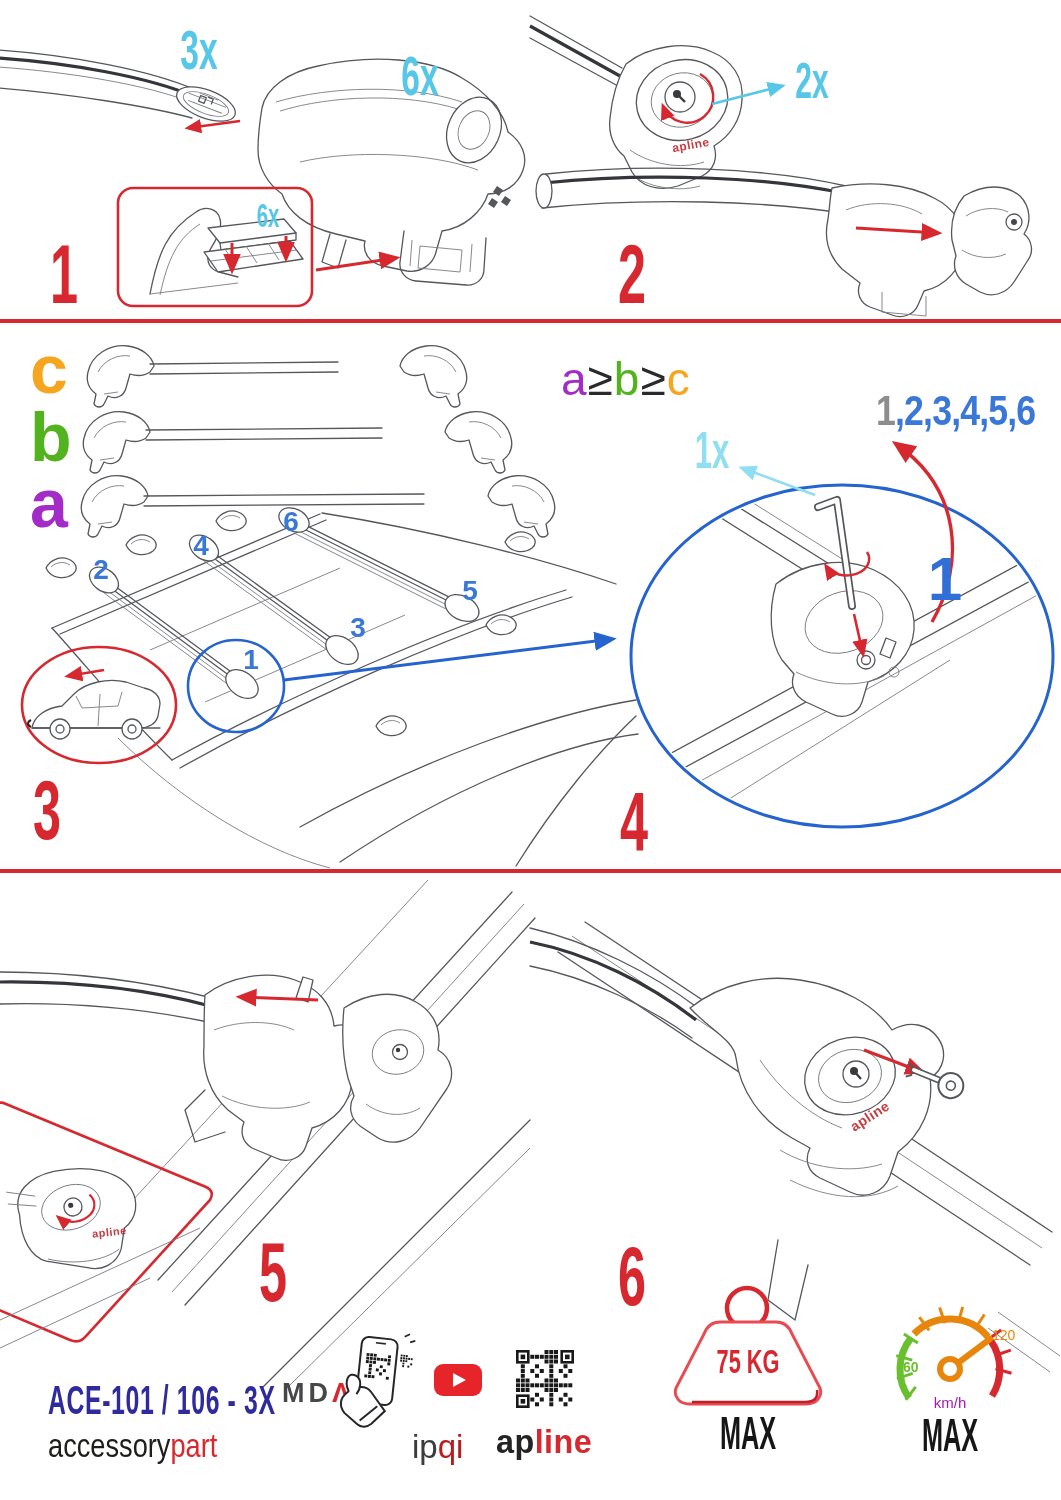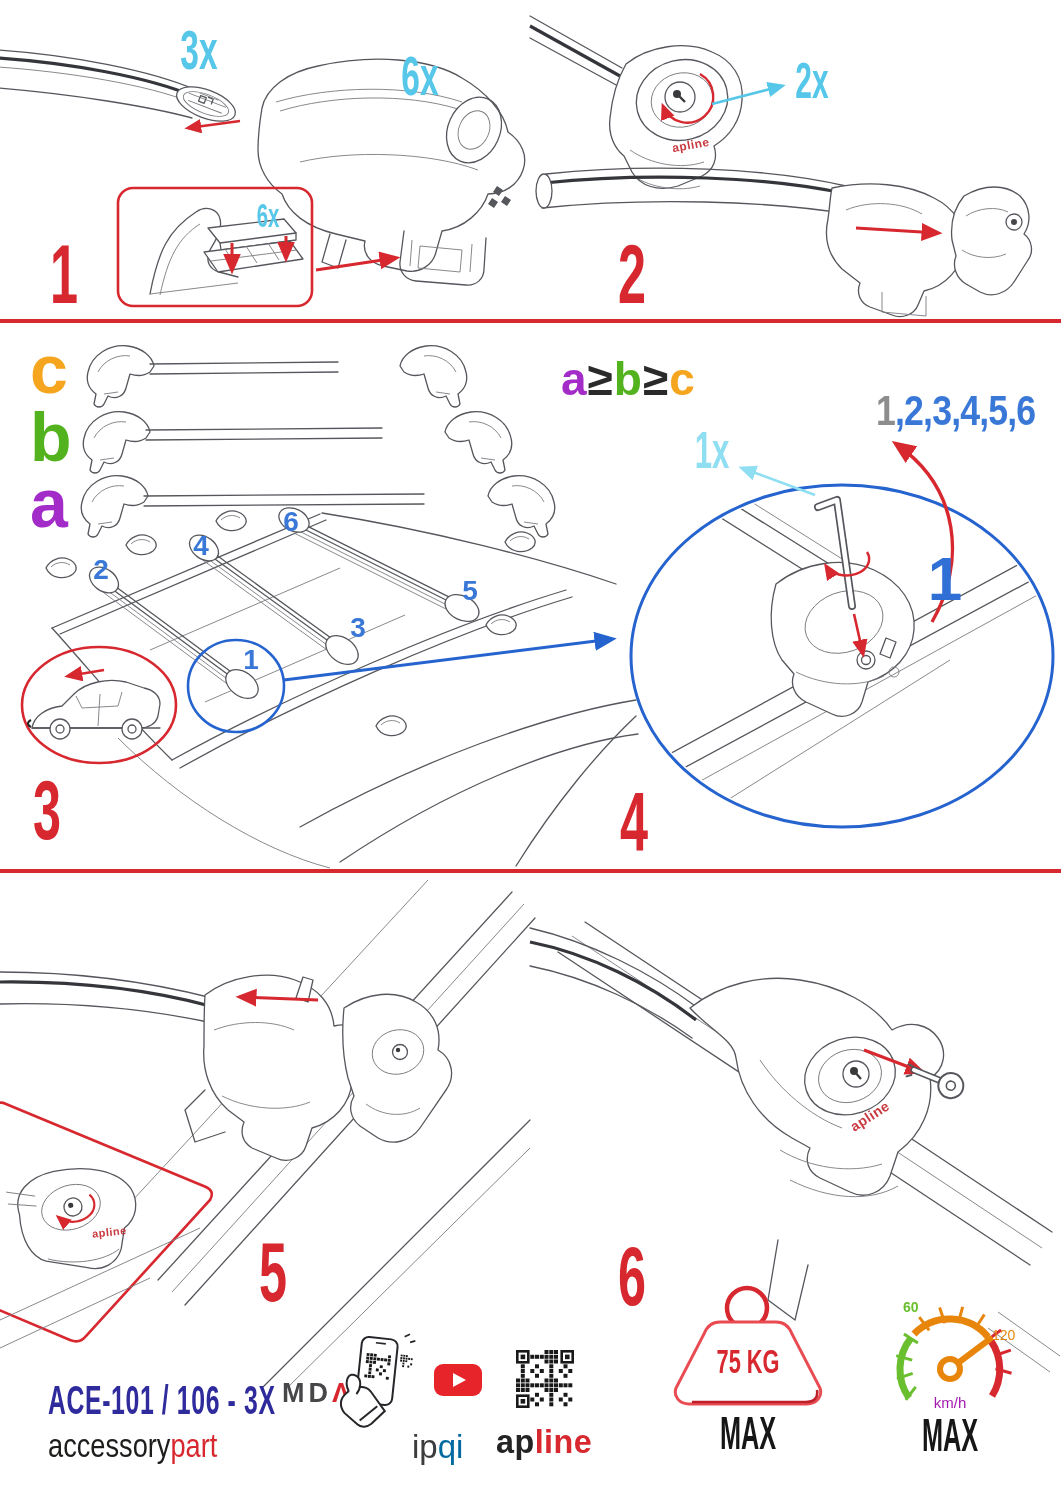--- a/index.html
+++ b/index.html
@@ -18,28 +18,28 @@
         transform:scaleX(.6);transform-origin:center top;}
   .roofnum{color:#3a78d8;font-weight:700;font-size:28px;line-height:1;width:30px;text-align:center;}
   .barlab{font-weight:700;font-size:68px;line-height:.8;}
   .divider{position:absolute;left:0;width:1061px;height:3.5px;background:#d7282f;}
   .logo-sm{color:#c2262c;font-weight:700;font-size:12px;letter-spacing:.5px;opacity:.9;}
   .f-ge{color:#2a2a2a;} .f-a{color:#a32cc8;} .f-b{color:#52b31e;} .f-c{color:#f5a51e;}
   .seq{font-weight:700;font-size:42px;line-height:1;transform:scaleX(.85);transform-origin:left top;
        letter-spacing:-1px;white-space:nowrap;}
   .seq .first{color:#8d8d8d;} .seq .rest{color:#3a78d8;}
   .big1{color:#2f6fd6;font-weight:700;font-size:62px;line-height:1;width:100px;text-align:center;}
-  .formula{font-weight:700;font-size:46px;line-height:1;letter-spacing:1px;white-space:nowrap;}
+  .formula{font-weight:400;font-size:46px;line-height:1;letter-spacing:1px;white-space:nowrap;}
   .cond{transform-origin:left top;white-space:nowrap;line-height:1;}
   .pcode{color:#2f2b9d;font-weight:700;font-size:40px;transform:scaleX(.62);letter-spacing:1px;}
   .apart{font-size:34px;transform:scaleX(.8);color:#1d1d1b;}
   .apart .r{color:#d7282f;}
   .mdak{font-weight:700;font-size:27px;letter-spacing:4px;color:#47474a;}
   .mdak .r{color:#d7282f;}
-  .ipqi{font-size:33px;color:#3c3c3e;} .ipqi .r{color:#0369a1;}
+  .ipqi{font-size:33px;color:#3c3c3e;} .ipqi .r{color:#b91c1c;}
   .apl{font-weight:700;font-size:34px;letter-spacing:.5px;color:#232323;transform:scaleX(.95);}
   .apl .r{color:#d7282f;}
   .maxlab{color:#161616;font-weight:700;font-size:46px;line-height:1;text-align:center;width:120px;
           transform:scaleX(.55);transform-origin:center top;}
   .kg{color:#d7282f;font-weight:700;font-size:33px;line-height:1;text-align:center;width:100px;
       transform:scaleX(.66);transform-origin:center top;}
   .sp60{color:#6abf2e;font-weight:700;font-size:14px;line-height:1;}
   .sp120{color:#e8860c;font-weight:400;font-size:14px;line-height:1;}
   .kmh{color:#a21caf;font-size:15px;line-height:1;width:100px;text-align:center;}
 </style>
@@ -527,18 +527,18 @@
       <line x1="61.6" y1="14.5" x2="66.9" y2="30.3" stroke="#e8860c"></line>
       <line x1="84.7" y1="13.8" x2="80.2" y2="29.8" stroke="#e8860c"></line>
       <line x1="106.4" y1="21.5" x2="97.3" y2="35.5" stroke="#e8860c"></line>
       <line x1="123.1" y1="36.9" x2="110" y2="46.8" stroke="#d7282f"></line>
       <line x1="132.8" y1="57.2" x2="117" y2="62.5" stroke="#d7282f"></line>
       <line x1="133.5" y1="80.3" x2="117.5" y2="75.8" stroke="#d7282f"></line>
     </g>
     <line x1="72" y1="76" x2="112" y2="46" stroke="#e8860c" stroke-width="6" stroke-linecap="round"></line>
     <circle cx="72" cy="76" r="10" fill="#fff" stroke="#e8860c" stroke-width="6"></circle>
   </svg>
-  <div class="abs sp60" style="left:903px;top:1300px">60</div>
+  <div class="abs sp60" style="left:903px;top:1360px">60</div>
   <div class="abs sp120" style="left:992px;top:1328px">120</div>
   <div class="abs kmh" style="left:900px;top:1395px">km/h</div>
   <div class="abs maxlab" style="left:890px;top:1412px">MAX</div>
 
 </div>
 
 </body></html>

